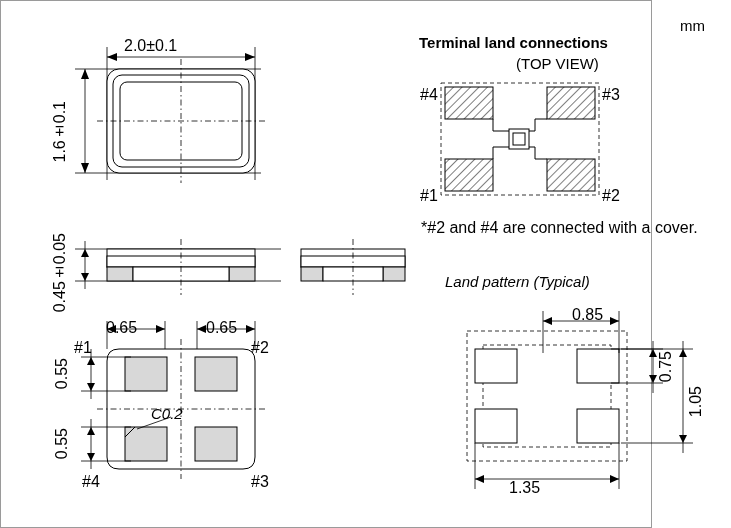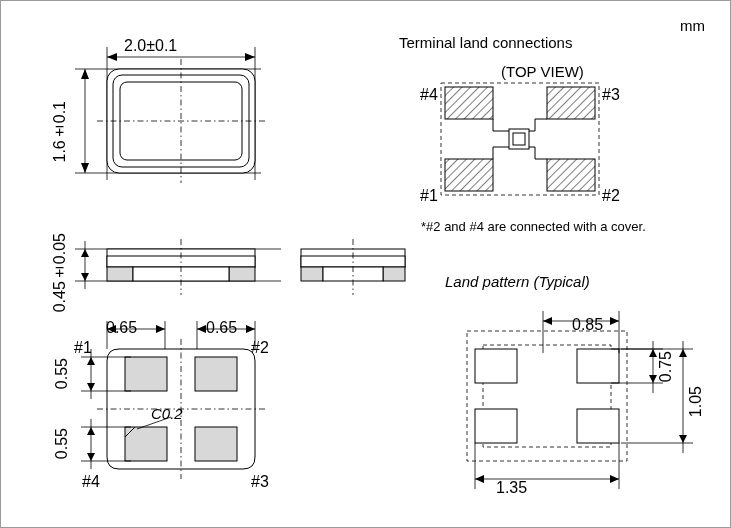--- a/index.html
+++ b/index.html
@@ -5,28 +5,28 @@
   html, body { margin:0; padding:0; }
   body {
     width:731px; height:528px;
     background:#ffffff;
     font-family:"Liberation Sans", sans-serif;
     color:#000;
     overflow:hidden;
   }
   #root {
     position:relative;
-    width:731px; height:528px;
+    width:652px; height:528px;
     border:1px solid #9a9a9a;
     box-sizing:border-box;
     background:#fff;
   }
   .abs { position:absolute; }
   .txt { font-size:16px; color:#000; white-space:nowrap; }
-  .txt.sm { font-size:13px; }
+  .txt.sm { font-size:16px; }
   .txt.lg { font-size:15px; }
   .vert { writing-mode:vertical-rl; transform:rotate(180deg); }
   svg { display:block; }
   .ln { stroke:#000; stroke-width:1; fill:none; }
   .lnthin { stroke:#000; stroke-width:0.8; fill:none; }
   .dash { stroke:#000; stroke-width:0.8; fill:none; stroke-dasharray:6 3 1.5 3; }
   .dash2 { stroke:#000; stroke-width:0.8; fill:none; stroke-dasharray:4 3; }
   .fillw { fill:#ffffff; stroke:#000; stroke-width:1; }
   .fillg { fill:#d8d8d8; stroke:#000; stroke-width:1; }
 </style>
@@ -139,22 +139,22 @@
   <div class="abs txt" style="left:105px; top:318px;">0.65</div>
   <div class="abs txt" style="left:205px; top:318px;">0.65</div>
   <div class="abs txt vert" style="left:52px; top:357px;">0.55</div>
   <div class="abs txt vert" style="left:52px; top:427px;">0.55</div>
   <div class="abs txt lg" style="left:150px; top:404px;font-style:italic;">C0.2</div>
   <div class="abs txt" style="left:73px; top:338px;">#1</div>
   <div class="abs txt" style="left:250px; top:338px;">#2</div>
   <div class="abs txt" style="left:250px; top:472px;">#3</div>
   <div class="abs txt" style="left:81px; top:472px;">#4</div>
 
-  <div class="abs txt lg" style="left:398px; top:33px;">Terminal land connections</div>
-  <div class="abs txt lg" style="left:500px; top:54px;margin-top:8px;">(TOP VIEW)</div>
+  <div class="abs txt lg" style="left:418px; top:33px;font-weight:bold;">Terminal land connections</div>
+  <div class="abs txt lg" style="left:515px; top:54px;">(TOP VIEW)</div>
 
   <div class="abs" style="left:430px; top:74px;">
     <svg width="180" height="130" viewBox="0 0 180 130">
 
       <rect class="dash2" x="10" y="8" width="158" height="112"></rect>
 
       <defs>
         <pattern id="hatch" width="6" height="6" patternUnits="userSpaceOnUse" patternTransform="rotate(45)">
           <line x1="0" y1="0" x2="0" y2="6" stroke="#000" stroke-width="1"></line>
         </pattern>
@@ -211,18 +211,18 @@
       <polygon points="252,48 248,56 256,56" fill="#000"></polygon>
       <polygon points="252,142 248,134 256,134" fill="#000"></polygon>
 
       <line class="lnthin" x1="44" y1="142" x2="44" y2="188"></line>
       <line class="lnthin" x1="188" y1="142" x2="188" y2="188"></line>
       <line class="lnthin" x1="44" y1="178" x2="188" y2="178"></line>
       <polygon points="44,178 53,174 53,182" fill="#000"></polygon>
       <polygon points="188,178 179,174 179,182" fill="#000"></polygon>
     </svg>
   </div>
-  <div class="abs txt" style="left:571px; top:305px;margin-top:10px;">0.85</div>
+  <div class="abs txt" style="left:571px; top:305px;">0.85</div>
   <div class="abs txt vert" style="left:656px; top:350px;">0.75</div>
   <div class="abs txt vert" style="left:686px; top:385px;">1.05</div>
-  <div class="abs txt" style="left:495px; top:478px;text-align:right;">1.35</div>
+  <div class="abs txt" style="left:508px; top:478px;text-align:right;">1.35</div>
 
 </div>
 
 </body></html>

